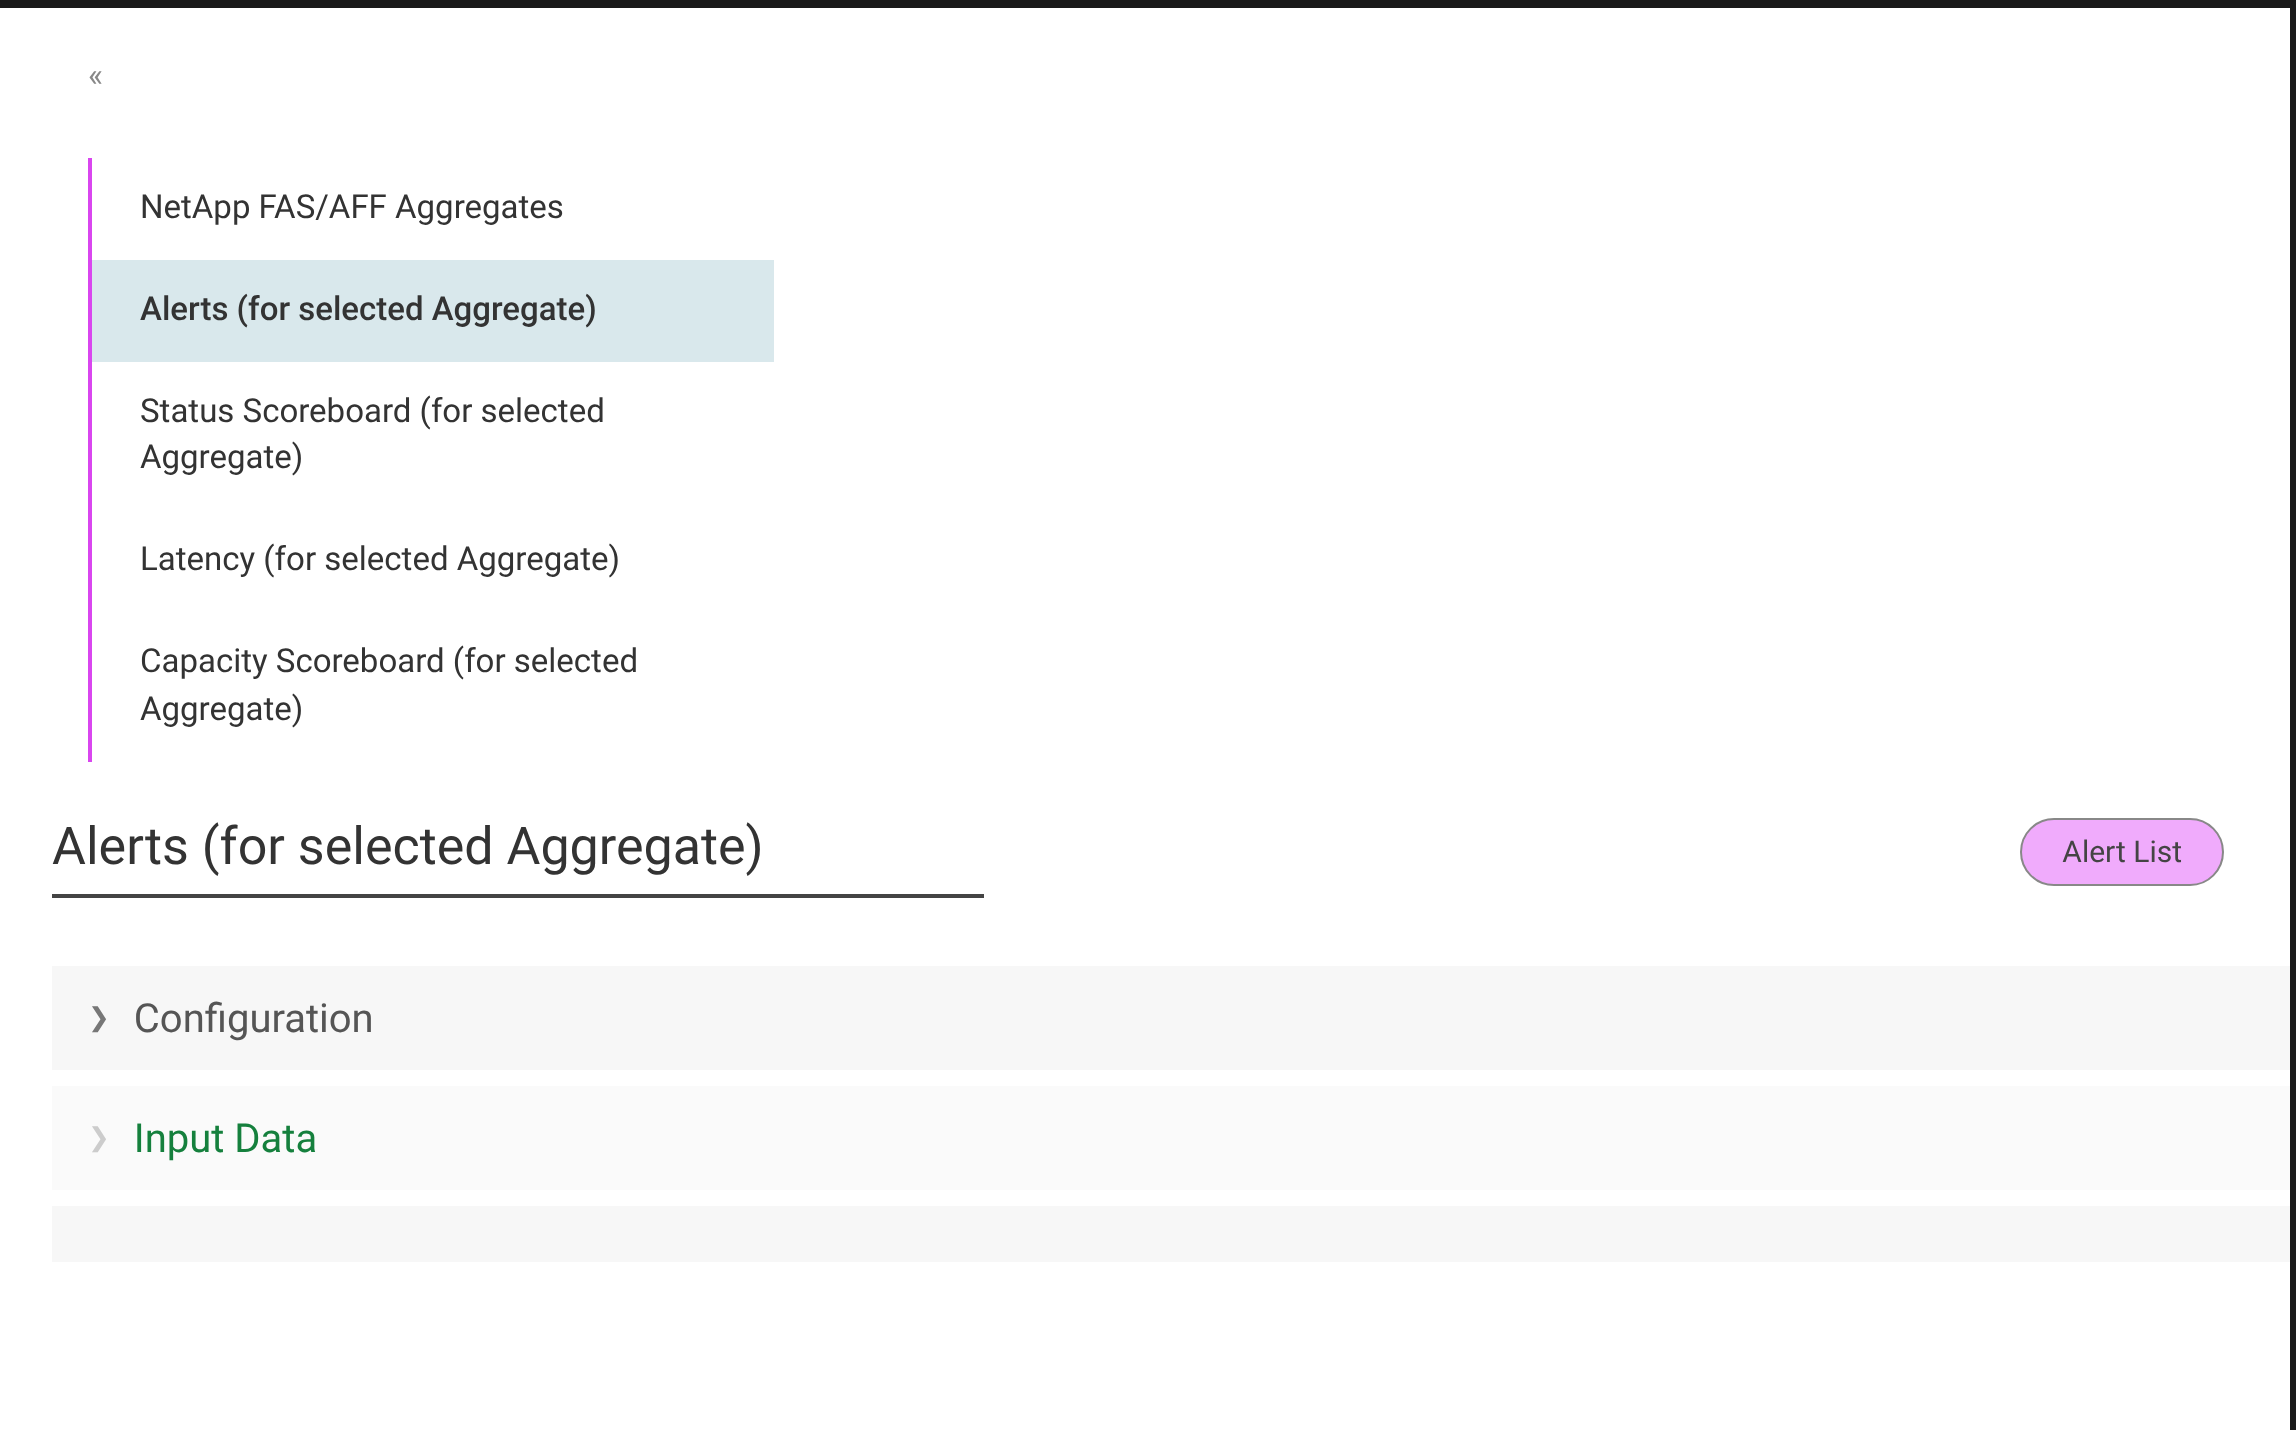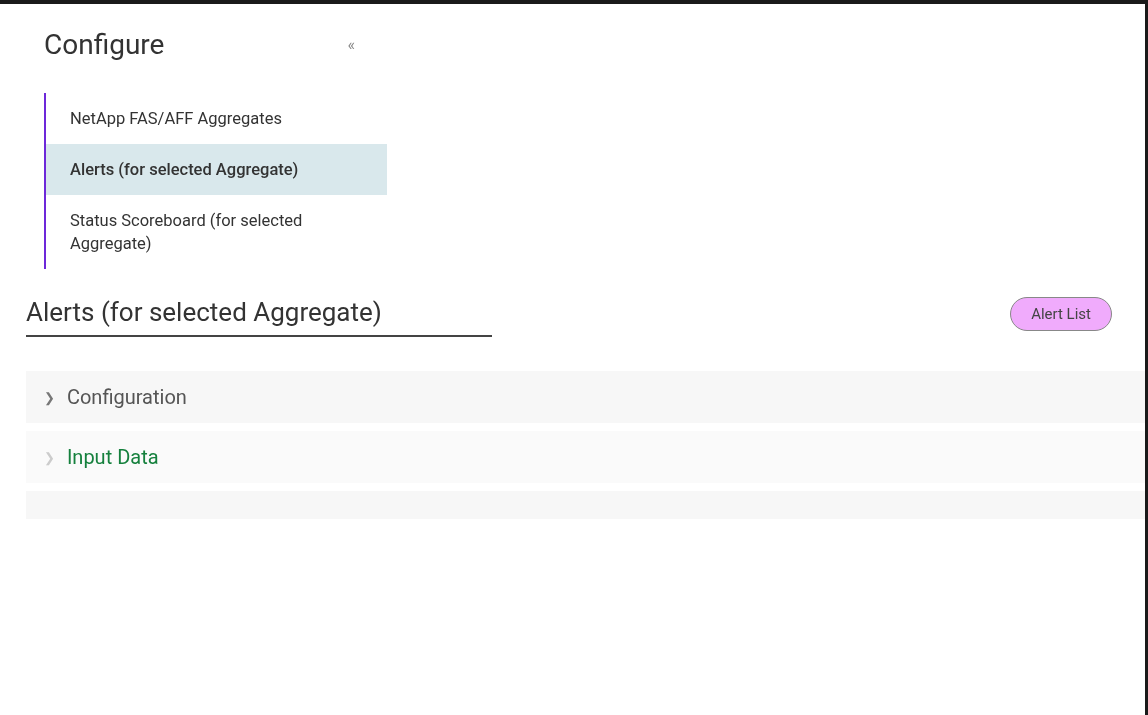--- a/index.html
+++ b/index.html
@@ -32,21 +32,21 @@
       font-size: 28px;
       font-weight: 400;
       color: #333;
     }
     .collapse-icon {
       color: #888;
       font-size: 16px;
       cursor: pointer;
     }
     .sidebar-items {
-      border-left: 2px solid #6d28d9;
+      border-left: 2px solid #d946ef;
       margin-left: 44px;
     }
     .sidebar-item {
       padding: 14px 24px;
       font-size: 16.5px;
       color: #333;
       cursor: pointer;
       line-height: 1.4;
     }
     .sidebar-item.selected {
@@ -123,27 +123,28 @@
       width: 1148px;
       height: 715px;
     }
   </style>
 </head>
 <body>
 
 <div class="page-wrapper">
 <div class="sidebar">
   <div class="sidebar-header">
-    <div class="sidebar-title">Configure</div>
     <div class="collapse-icon">«</div>
   </div>
   <div class="sidebar-items">
     <div class="sidebar-item">NetApp FAS/AFF Aggregates</div>
     <div class="sidebar-item selected">Alerts (for selected Aggregate)</div>
     <div class="sidebar-item">Status Scoreboard (for selected Aggregate)</div>
+    <div class="sidebar-item">Latency (for selected Aggregate)</div>
+    <div class="sidebar-item">Capacity Scoreboard (for selected Aggregate)</div>
   </div>
 </div>
 
 <div class="main">
   <div class="main-header">
     <div class="main-title">Alerts (for selected Aggregate)</div>
     <button class="alert-list-btn">Alert List</button>
   </div>
 
   <div class="accordion-section">

